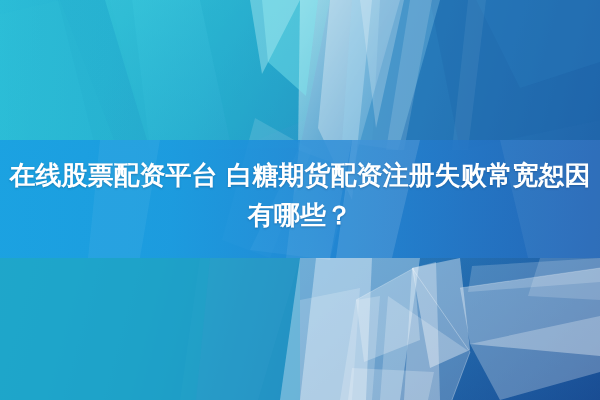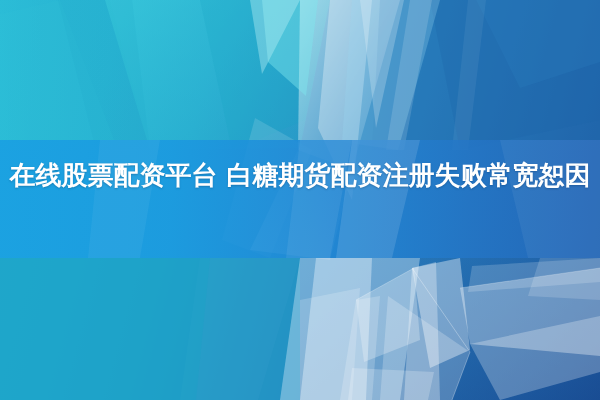--- a/index.html
+++ b/index.html
@@ -170,15 +170,16 @@
     <polygon points="300,300 360,288 352,400 300,400" fill="#ffffff" opacity="0.18"></polygon>
     <polygon points="352,368 434,372 428,400 348,400" fill="#ffffff" opacity="0.22"></polygon>
 
     <polyline points="412,268 470,352 452,400" fill="none" stroke="#ffffff" stroke-opacity="0.30" stroke-width="1"></polyline>
     <polyline points="356,300 414,268" fill="none" stroke="#ffffff" stroke-opacity="0.25" stroke-width="1"></polyline>
     <polyline points="460,288 600,268" fill="none" stroke="#ffffff" stroke-opacity="0.22" stroke-width="1"></polyline>
   </svg>
 
   <div class="headline">
     <span class="line line-1">在线股票配资平台 白糖期货配资注册失败常宽恕因</span>
+    <span class="line line-2">有哪些？</span>
   </div>
 
 </div>
 
 </body></html>

